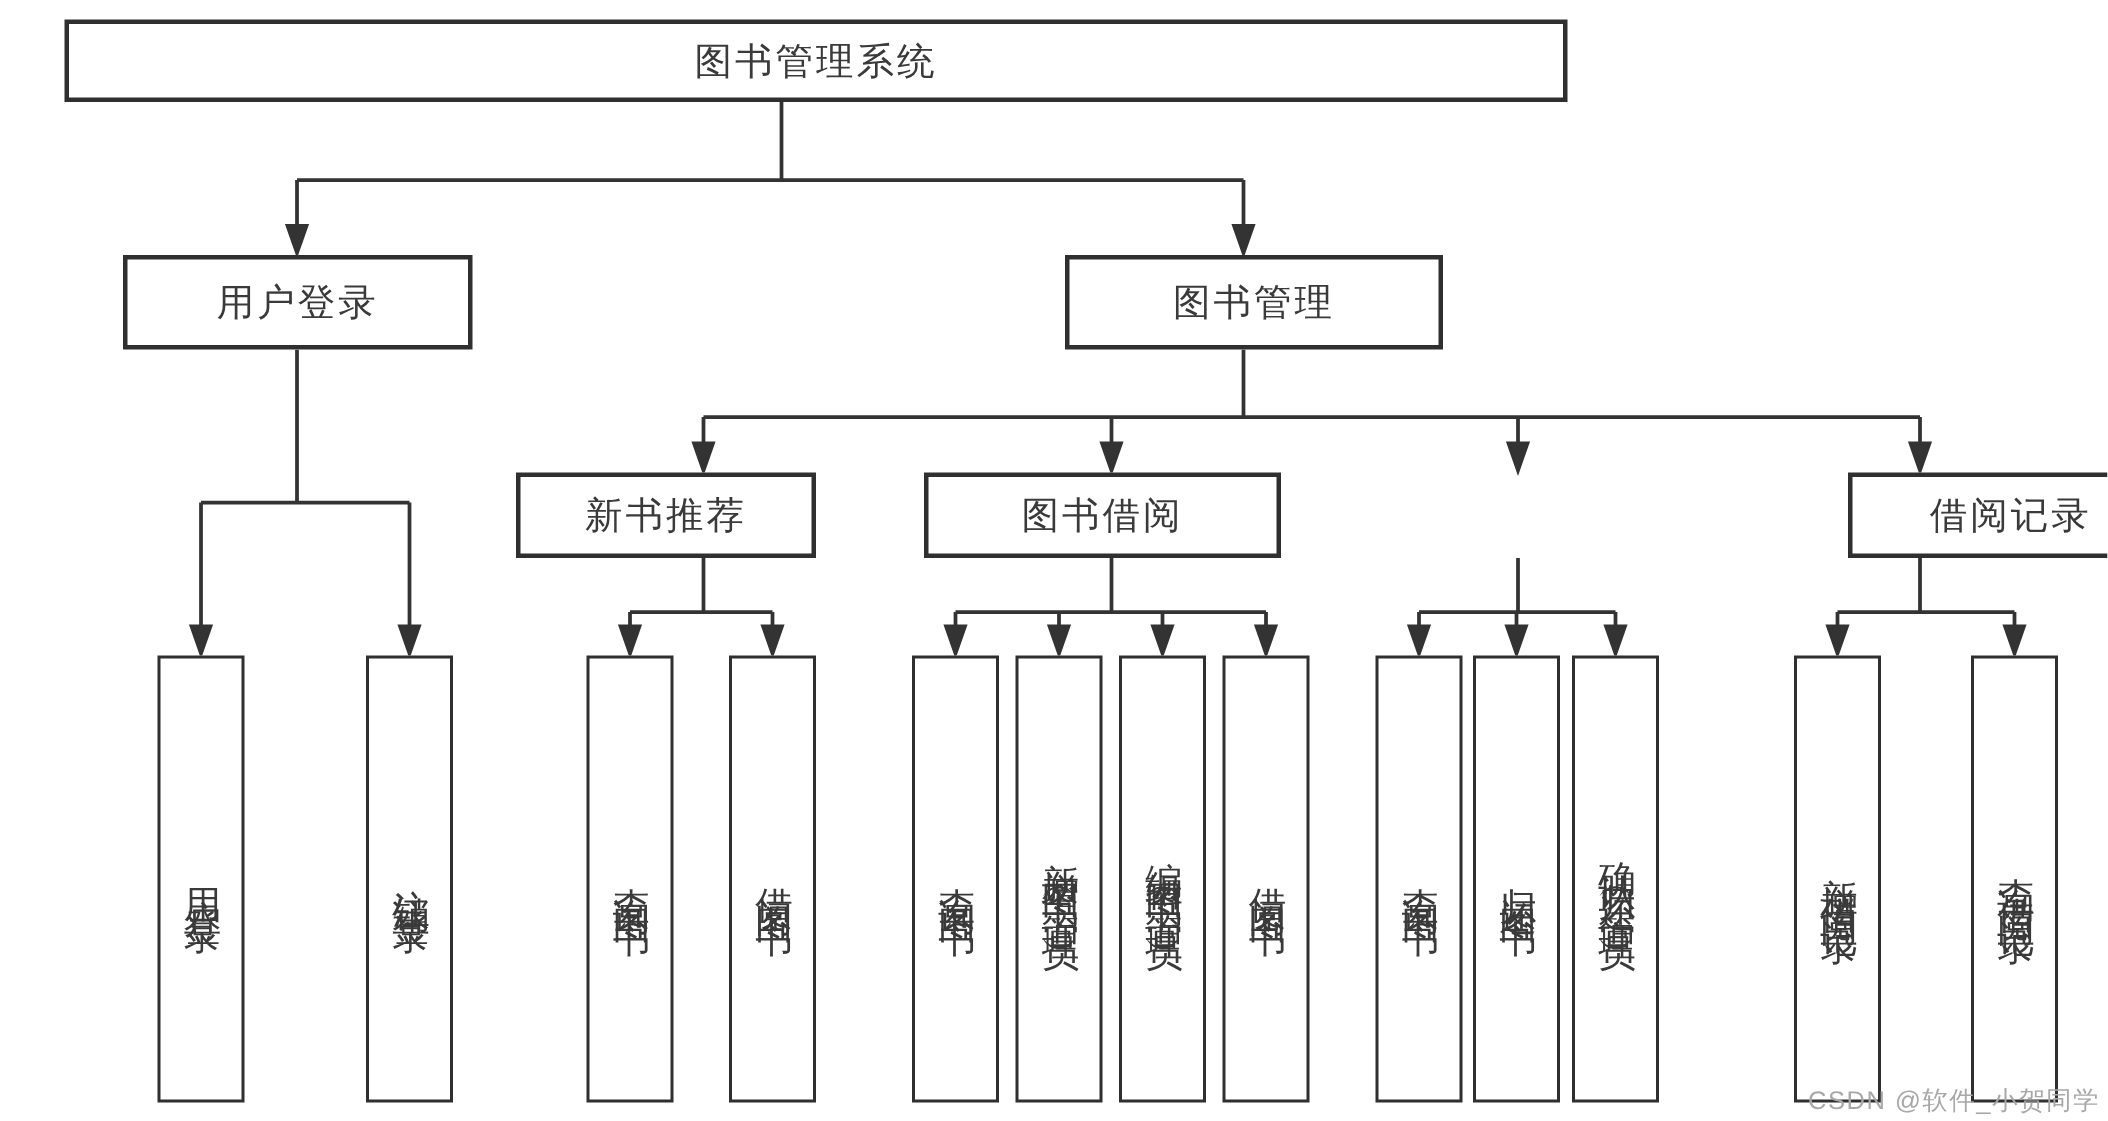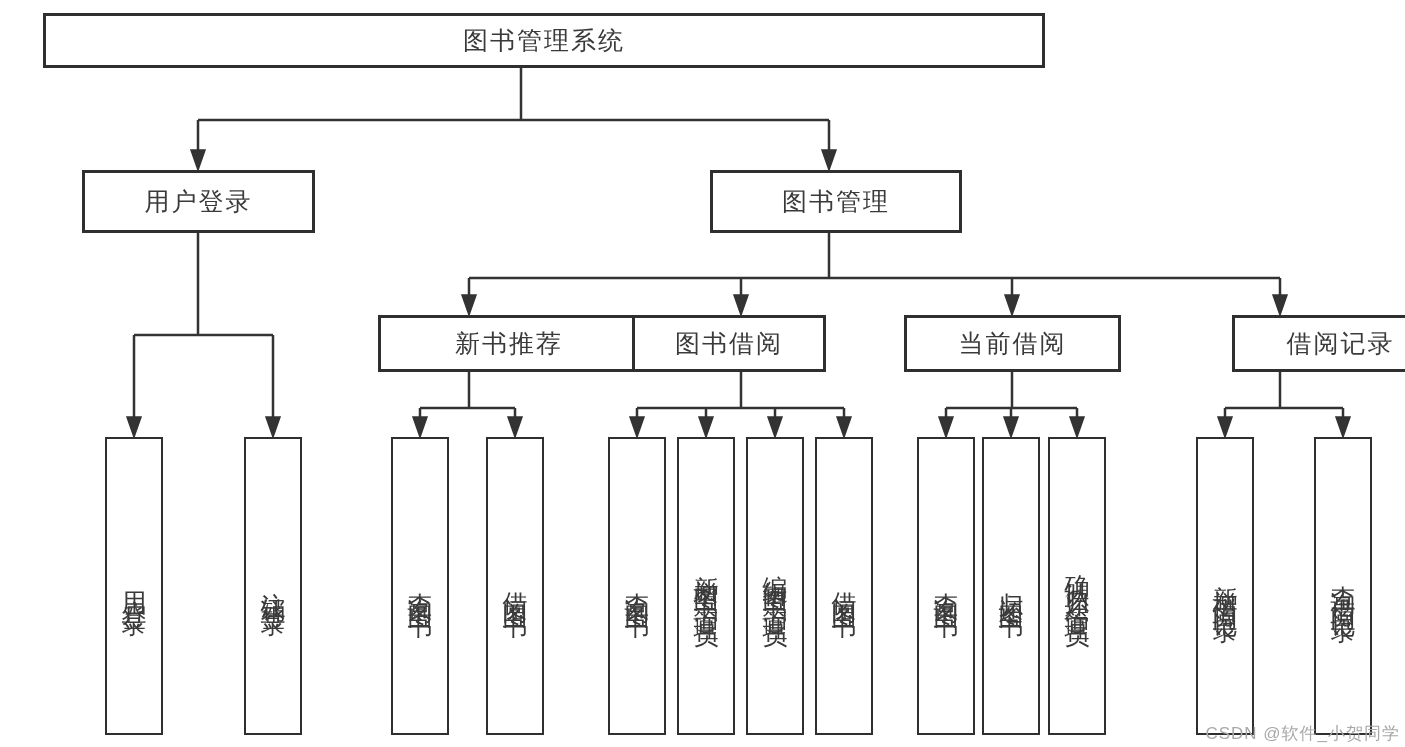--- a/index.html
+++ b/index.html
@@ -75,23 +75,22 @@
       <path d="M1280 372 V408 M1225 408 H1343 M1225 408 V419 M1343 408 V419" fill="none" stroke="#333333" stroke-width="2.5"></path>
       <path d="M1218 417 L1232 417 L1225 437 Z" fill="#333333" stroke="#333333" stroke-width="1.5"></path>
       <path d="M1336 417 L1350 417 L1343 437 Z" fill="#333333" stroke="#333333" stroke-width="1.5"></path>
     </svg>
 
   <div class="node" style="left: 20px; top: 13px; width: 1002px; height: 55px; border-color: rgb(47, 47, 47); margin-left: 23px;">图书管理系统</div>
 
   <div class="node" style="left: 82px; top: 170px; width: 233px; height: 63px; border-color: rgb(47, 47, 47);">用户登录</div>
   <div class="node" style="left: 710px; top: 170px; width: 252px; height: 63px; border-color: rgb(47, 47, 47);">图书管理</div>
 
-  <div class="node" style="left: 378px; top: 315px; width: 262px; height: 57px; border-color: rgb(47, 47, 47);">新书推荐</div>
-  <div class="node" style="left: 632px; top: 315px; width: 194px; height: 57px; border-color: rgb(47, 47, 47);">图书借阅</div>
-  <div class="node" style="left: 904px; top: 315px; width: 217px; height: 57px; border-color: rgb(47, 47, 47);">当前借阅</div>
+  <div class="node" style="left: 344px; top: 315px; width: 200px; height: 57px; border-color: rgb(47, 47, 47);">新书推荐</div>
+  <div class="node" style="left: 616px; top: 315px; width: 238px; height: 57px; border-color: rgb(47, 47, 47);">图书借阅</div>
   <div class="node" style="left: 1232px; top: 315px; width: 217px; height: 57px; border-color: rgb(47, 47, 47);">借阅记录</div>
 
   <div class="node vnode" style="left: 105px; border-color: rgb(47, 47, 47);">
     <span class="vtext">用户登录</span>
   </div>
   <div class="node vnode" style="left: 244px; border-color: rgb(47, 47, 47);">
     <span class="vtext">注销登录</span>
   </div>
 
   <div class="node vnode" style="left: 391px; border-color: rgb(47, 47, 47);">

